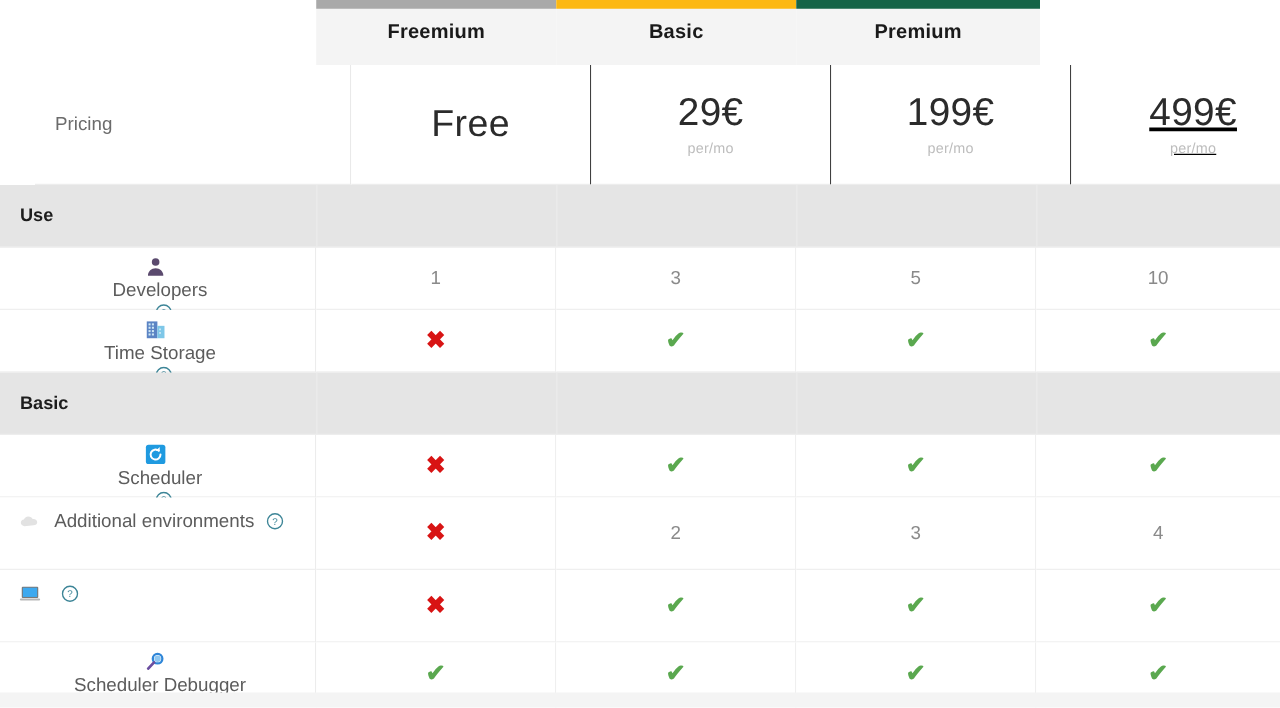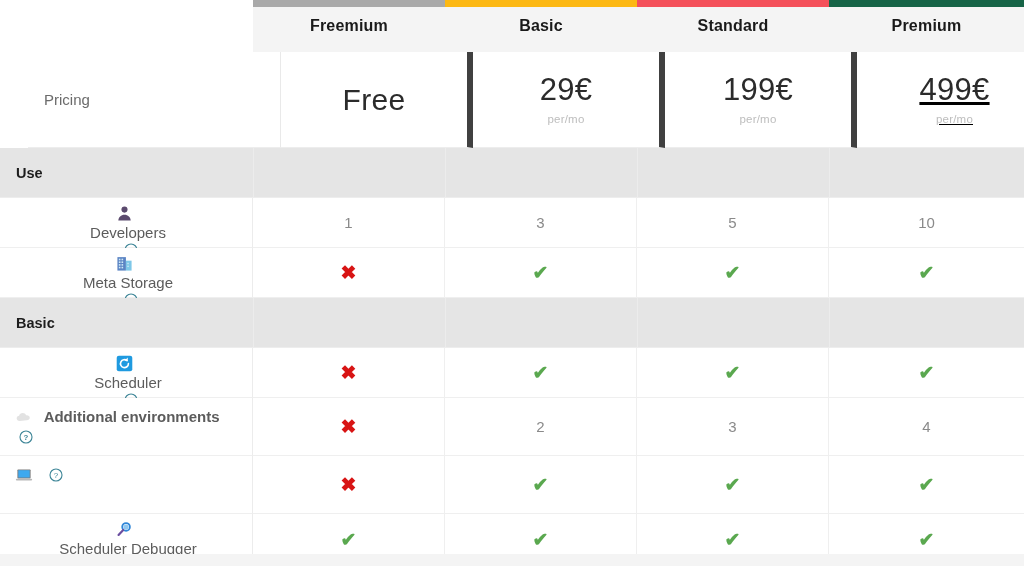--- a/index.html
+++ b/index.html
@@ -54,21 +54,21 @@
     display: flex;
     align-items: center;
     padding-left: 16px;
     font-size: 15px;
     color: #6b6b6b;
     border-right: 1px solid #e9e9e9;
     border-bottom: 1px solid #ededed;
     background: #fff;
   }
   .price-cell {
-    border-right: 6px solid #404040;
+    border-right: 1px solid #404040;
     border-bottom: 1px solid #ededed;
     display: flex;
     flex-direction: column;
     align-items: center;
     justify-content: center;
     background: #fff;
   }
   .price-cell.last { border-right: none; text-decoration: underline; }
   .price-main {
     font-size: 31px;
@@ -175,24 +175,20 @@
     <div class="c-plan plan-head">
       <div class="bar" style="background:#a9a9a9"></div>
       <span>Freemium</span>
     </div>
 
     <div class="c-plan plan-head">
       <div class="bar" style="background:#fcb813"></div>
       <span>Basic</span>
     </div>
 
-    <div class="c-plan plan-head">
-      <div class="bar" style="background:#f4505a"></div>
-      <span>Standard</span>
-    </div>
 
     <div class="c-plan last plan-head">
       <div class="bar" style="background:#166447"></div>
       <span>Premium</span>
     </div>
   </div>
 
   <div class="row pricing-row">
     <div class="c-label">Pricing</div>
 
@@ -259,21 +255,21 @@
               <rect x="7.8" y="9" width="2.3" height="2.3"></rect>
             <rect x="4" y="12.8" width="2.3" height="2.3"></rect>
               <rect x="7.8" y="12.8" width="2.3" height="2.3"></rect>
             <rect x="4" y="16.6" width="2.3" height="2.3"></rect>
               <rect x="7.8" y="16.6" width="2.3" height="2.3"></rect>
             <rect x="16" y="11" width="2" height="2"></rect>
               <rect x="16" y="15" width="2" height="2"></rect>
           </g>
         </svg>
       </span>
-      <span class="lbl-text">Meta Storage</span>
+      <span class="lbl-text">Time Storage</span>
       <span class="help">
         <svg width="14" height="14" viewBox="0 0 24 24">
           <circle cx="12" cy="12" r="10.3" fill="none" stroke="#3d8597" stroke-width="1.9"></circle>
           <text x="12" y="16.6" font-size="13.5" font-family="Liberation Sans, sans-serif" fill="#3d8597" text-anchor="middle">?</text>
         </svg>
       </span>
     </div>
     <div class="c-plan val">
         <span class="mark no">✖</span>
       </div>
@@ -321,21 +317,21 @@
       </div>
     <div class="c-plan val">
         <span class="mark yes">✔</span>
       </div>
     <div class="c-plan last val last">
         <span class="mark yes">✔</span>
       </div>
   </div>
 
   <div class="row feat-row" style="height:58px">
-    <div class="c-label" style="display:block; padding-top:9px;font-weight:bold;">
+    <div class="c-label" style="display:block; padding-top:9px;">
       <span class="ico">
         <svg width="18" height="18" viewBox="0 0 24 24">
           <path d="M6.2 17.2c-2.3 0-4-1.5-4-3.5 0-1.8 1.4-3.3 3.3-3.5.5-2 2.4-3.4 4.7-3.4 2.1 0 3.9 1.2 4.6 2.9.3-.1.7-.1 1-.1 2.2 0 3.9 1.5 3.9 3.4s-1.7 3.2-3.9 3.2z" fill="#e2e2e2"></path>
         </svg>
       </span>
       <span class="lbl-text">Additional environments</span>
       <span class="help">
         <svg width="14" height="14" viewBox="0 0 24 24">
           <circle cx="12" cy="12" r="10.3" fill="none" stroke="#3d8597" stroke-width="1.9"></circle>
           <text x="12" y="16.6" font-size="13.5" font-family="Liberation Sans, sans-serif" fill="#3d8597" text-anchor="middle">?</text>

